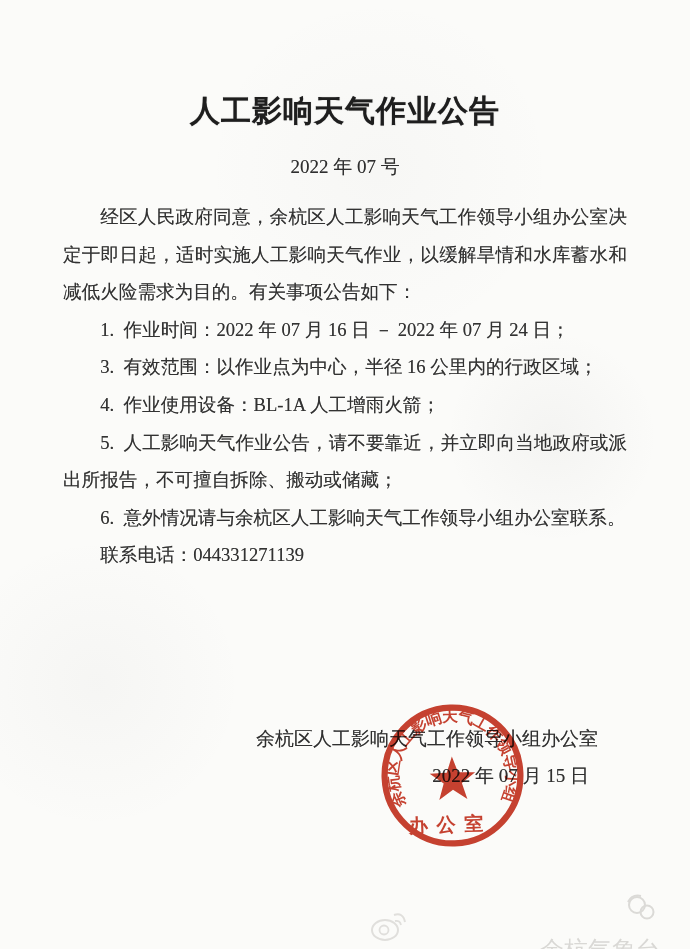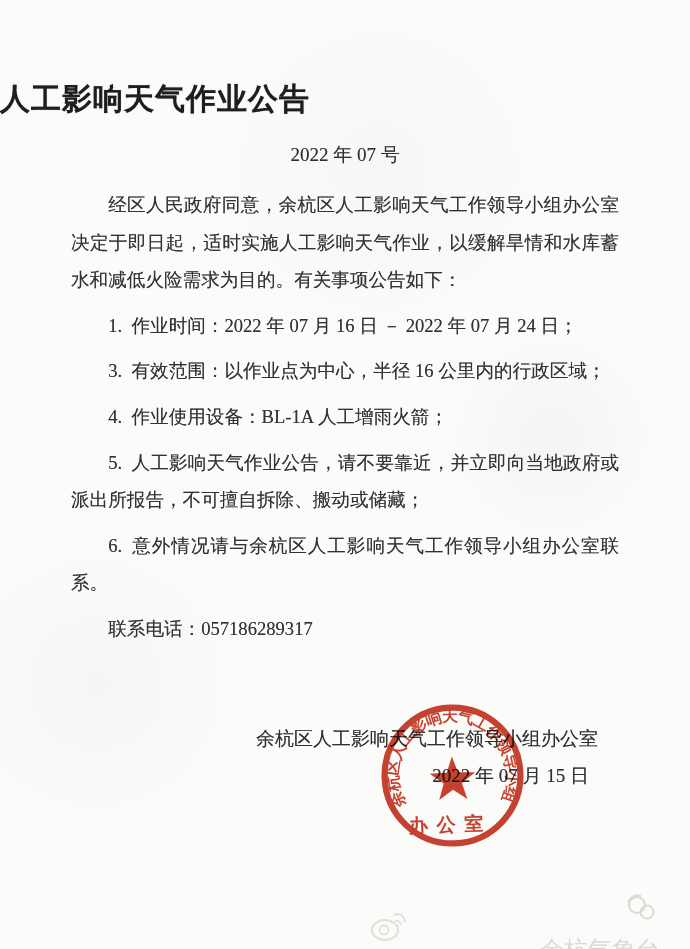--- a/index.html
+++ b/index.html
@@ -9,41 +9,41 @@
     background:
       radial-gradient(circle at 80% 46%, rgba(110,110,110,.05), transparent 14%),
       radial-gradient(circle at 14% 72%, rgba(110,110,110,.04), transparent 16%),
       radial-gradient(circle at 55% 18%, rgba(120,120,120,.03), transparent 20%),
       #fbfbf9;
     font-family:"Liberation Serif","DejaVu Serif",serif;
     color:#323232;
     overflow:hidden;
   }
   .title{
-    margin:0;padding-top:80px;
-    text-align:left;
+    margin:12px;padding-top:80px;
+    text-align:center;
     font-size:30px;line-height:38px;
     font-weight:700;color:#1e1e1e;
     letter-spacing:1px;
     text-shadow:0 0 .7px rgba(30,30,30,.6);
   }
   .doc-number{
     margin-top:24px;
     text-align:center;
     font-size:19px;line-height:26px;
     color:#2f2f2f;
     text-shadow:0 0 .5px rgba(40,40,40,.45);
   }
   .body{
     margin:18px 63px 0 63px;
     font-size:18.6px;line-height:37.6px;
     text-align:justify;
     text-shadow:0 0 .5px rgba(40,40,40,.5);
   }
-  .body p{margin:8px;text-indent:2em;}
+  .body p{margin:0;text-indent:2em;}
   .num{margin-right:.5em;}
   .sig-line{
     position:absolute;top:724px;right:92px;
     font-size:19px;line-height:30px;color:#303030;
     text-shadow:0 0 .5px rgba(40,40,40,.5);
   }
   .sig-date{
     position:absolute;top:761px;right:101px;
     font-size:19px;line-height:30px;color:#303030;
     text-shadow:0 0 .5px rgba(40,40,40,.5);
@@ -70,21 +70,21 @@
 
   <div class="doc-number">2022 年 07 号</div>
 
   <div class="body">
     <p>经区人民政府同意，余杭区人工影响天气工作领导小组办公室决定于即日起，适时实施人工影响天气作业，以缓解旱情和水库蓄水和减低火险需求为目的。有关事项公告如下：</p>
     <p><span class="num">1.</span><span>作业时间：2022 年 07 月 16 日 － 2022 年 07 月 24 日；</span></p>
     <p><span class="num">3.</span><span>有效范围：以作业点为中心，半径 16 公里内的行政区域；</span></p>
     <p><span class="num">4.</span><span>作业使用设备：BL-1A 人工增雨火箭；</span></p>
     <p><span class="num">5.</span><span>人工影响天气作业公告，请不要靠近，并立即向当地政府或派出所报告，不可擅自拆除、搬动或储藏；</span></p>
     <p><span class="num">6.</span><span>意外情况请与余杭区人工影响天气工作领导小组办公室联系。</span></p>
-    <p>联系电话：057186289317</p>
+    <p>联系电话：044331271139</p>
   </div>
 
   <div class="sig-line">余杭区人工影响天气工作领导小组办公室</div>
   <div class="sig-date">2022 年 07 月 15 日</div>
 
   <svg class="seal" viewBox="0 0 160 160" xmlns="http://www.w3.org/2000/svg" aria-hidden="true">
     <g fill="#c4321f" stroke="#c4321f">
       <circle cx="80" cy="80" r="71" fill="none" stroke-width="6.5"></circle>
       <defs>
         <path id="sealArc" d="M 30.6,108.5 A 57,57 0 1 1 129.4,108.5" fill="none"></path>

